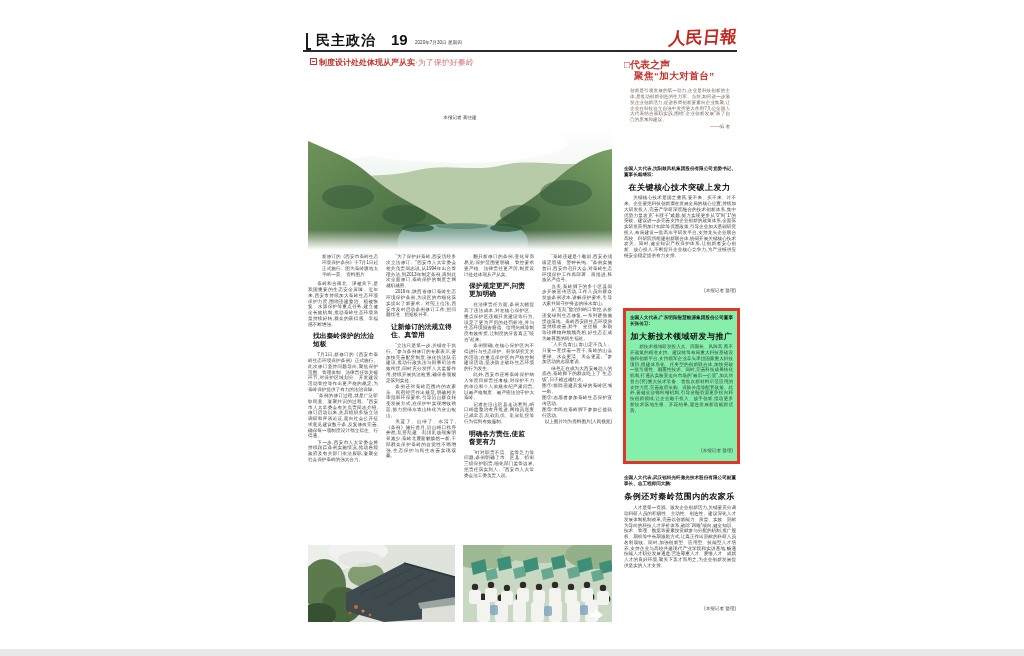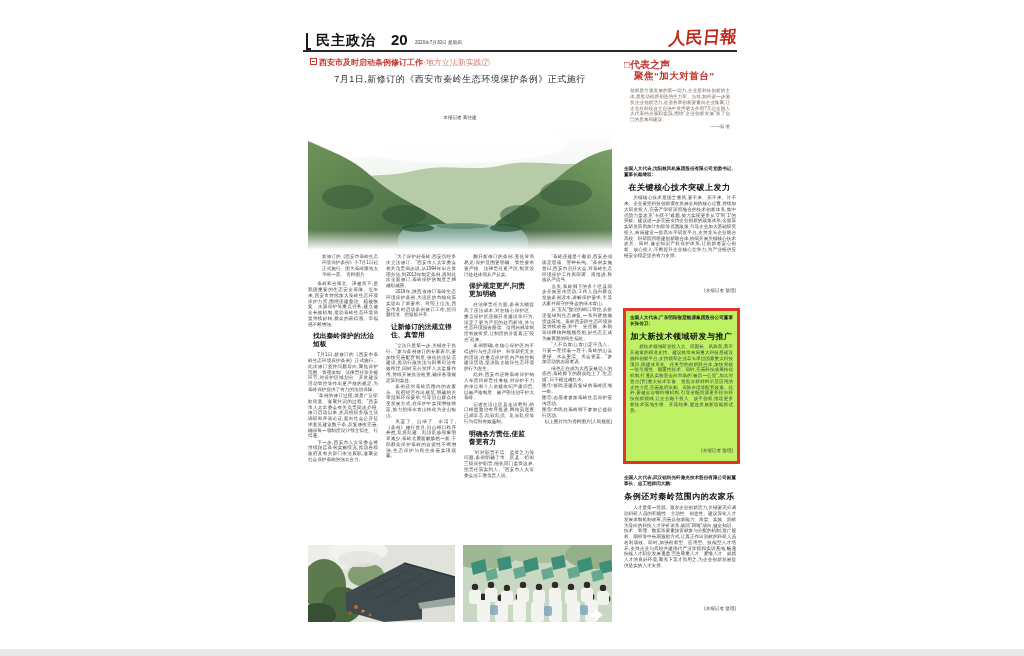--- a/index.html
+++ b/index.html
@@ -73,53 +73,52 @@
   .sb-body { overflow:hidden; }
   .sb-sig { overflow:hidden; }
   .sb-sig .shrink { text-align:right; color:#4a4a4a; }
 
   #sec1-intro { position:absolute; left:2px; top:110px; width:112px; height:14px; }
   #sec1-head  { position:absolute; left:0;  top:126px; width:115px; }
   #sec1-body  { position:absolute; left:2px; top:139px; width:112px; height:92px; }
   #sec1-sig   { position:absolute; left:2px; top:232px; width:112px; height:7px; }
 
   #redbox { position:absolute; left:1px; top:252px; width:117px; height:156px;
-    border:3px solid #e0362a; background:#bef264; padding:4px 4px 2px 4px; }
+    border:3px solid #e0362a; background:#86efac; padding:4px 4px 2px 4px; }
   #sec2-intro { width:103px; height:14px; overflow:hidden; }
   #sec2-head  { width:103px; margin-top:2px; }
   #sec2-body  { width:103px; height:104px; overflow:hidden; margin-top:2px; }
   #sec2-sig   { width:103px; height:7px; overflow:hidden; }
 
   #sec3-intro { position:absolute; left:2px; top:419px; width:112px; height:14px; }
   #sec3-head  { position:absolute; left:0;  top:435px; width:115px; }
   #sec3-body  { position:absolute; left:2px; top:449px; width:112px; height:100px; }
   #sec3-sig   { position:absolute; left:2px; top:550px; width:112px; height:7px; }
 
   #bottom-strip { position:absolute; left:0; top:649px; width:1024px; height:7px; background:#e9e9e9; }
 </style>
 </head>
 <body>
 
 <div id="canvas">
 
   <div id="masthead">
     <span class="mh-bracket"></span>
     <span class="mh-title">民主政治</span>
-    <span class="mh-pageno">20</span>
+    <span class="mh-pageno">19</span>
     <div class="mh-date">
       <div class="shrink">2020年7月30日 星期四</div>
     </div>
     <span class="mh-logo">人民日報</span>
   </div>
   <div id="mast-rule"></div>
 
   <div id="kicker">
-    <span class="red-sq"></span><span class="kick-b">西安市及时启动条例修订工作</span><span class="kick-l">·地方立法新实践⑦</span>
-  </div>
-  <div id="subtitle">7月1日,新修订的《西安市秦岭生态环境保护条例》正式施行</div>
+    <span class="red-sq"></span><span class="kick-b">制度设计处处体现从严从实</span><span class="kick-l">·为了保护好秦岭</span>
+  </div>
   <div id="byline" class="center">
     <div class="shrink">本报记者 龚仕建</div>
   </div>
 
   <div id="main-photo">
     <svg width="304" height="123" viewBox="0 0 304 123" xmlns="http://www.w3.org/2000/svg">
       <defs>
         <linearGradient id="sky" x1="0" y1="0" x2="0" y2="1">
           <stop offset="0" stop-color="#ffffff"></stop>
             <stop offset="1" stop-color="#dde8dc"></stop>

